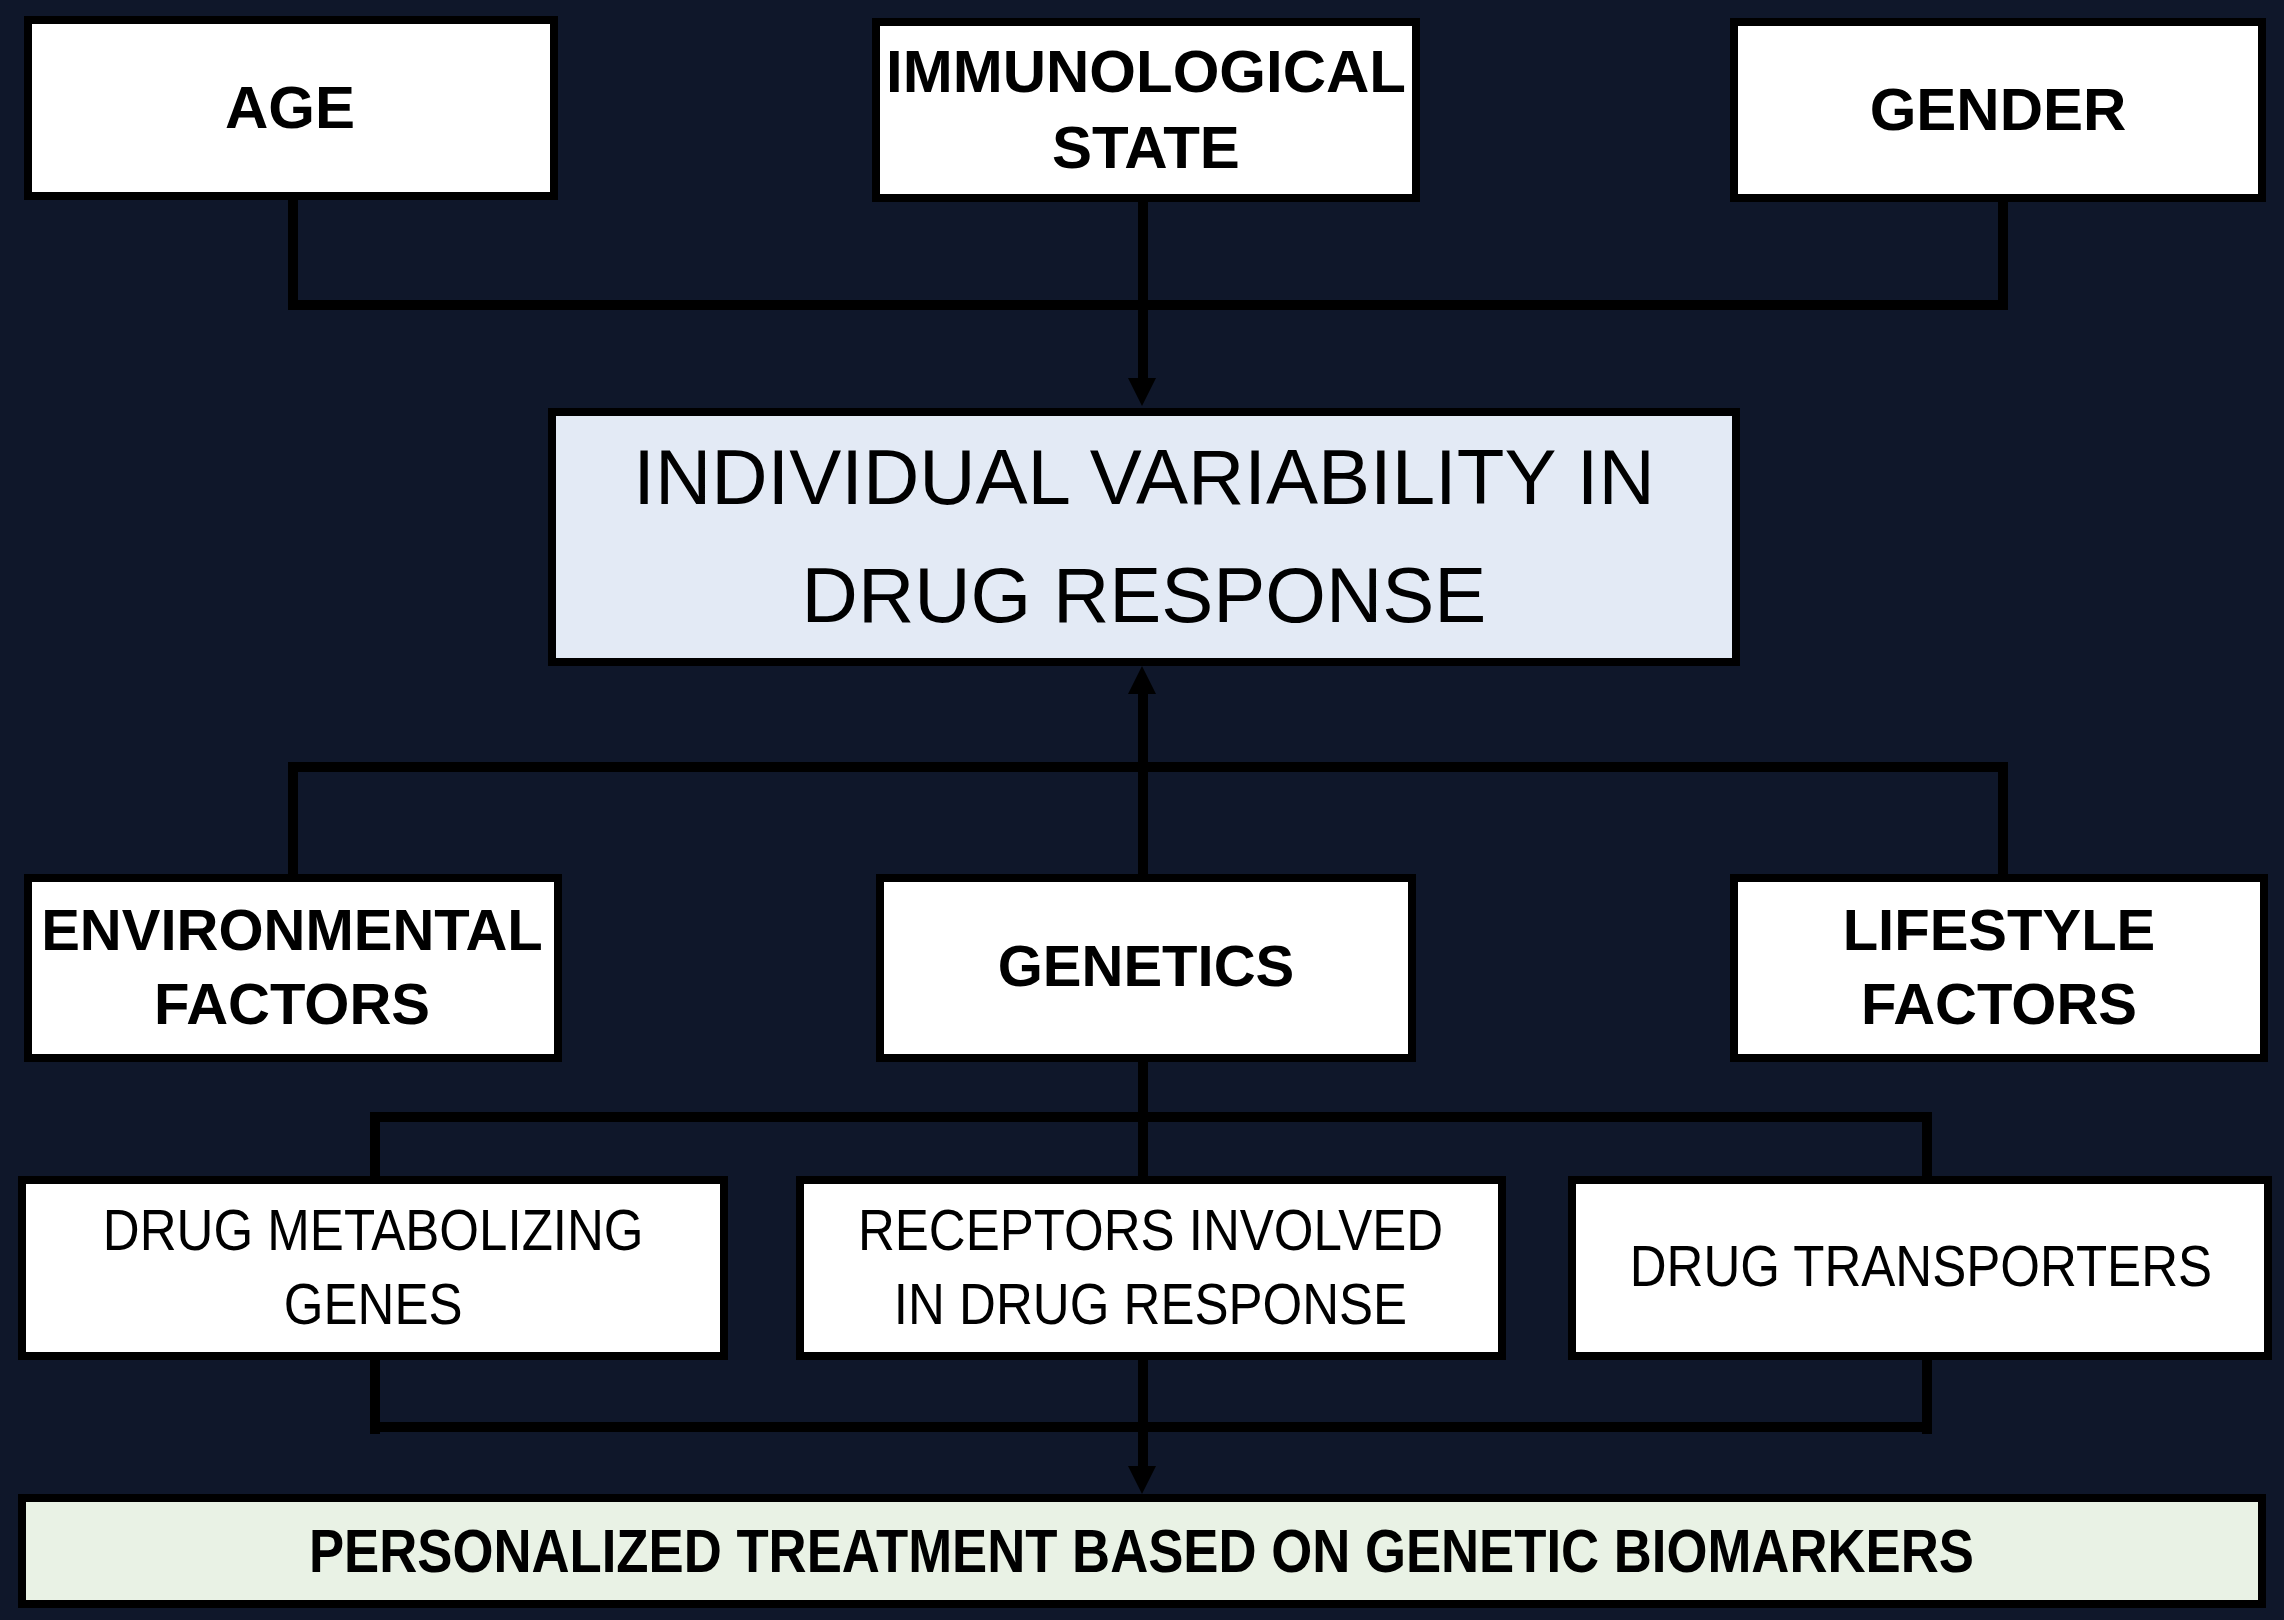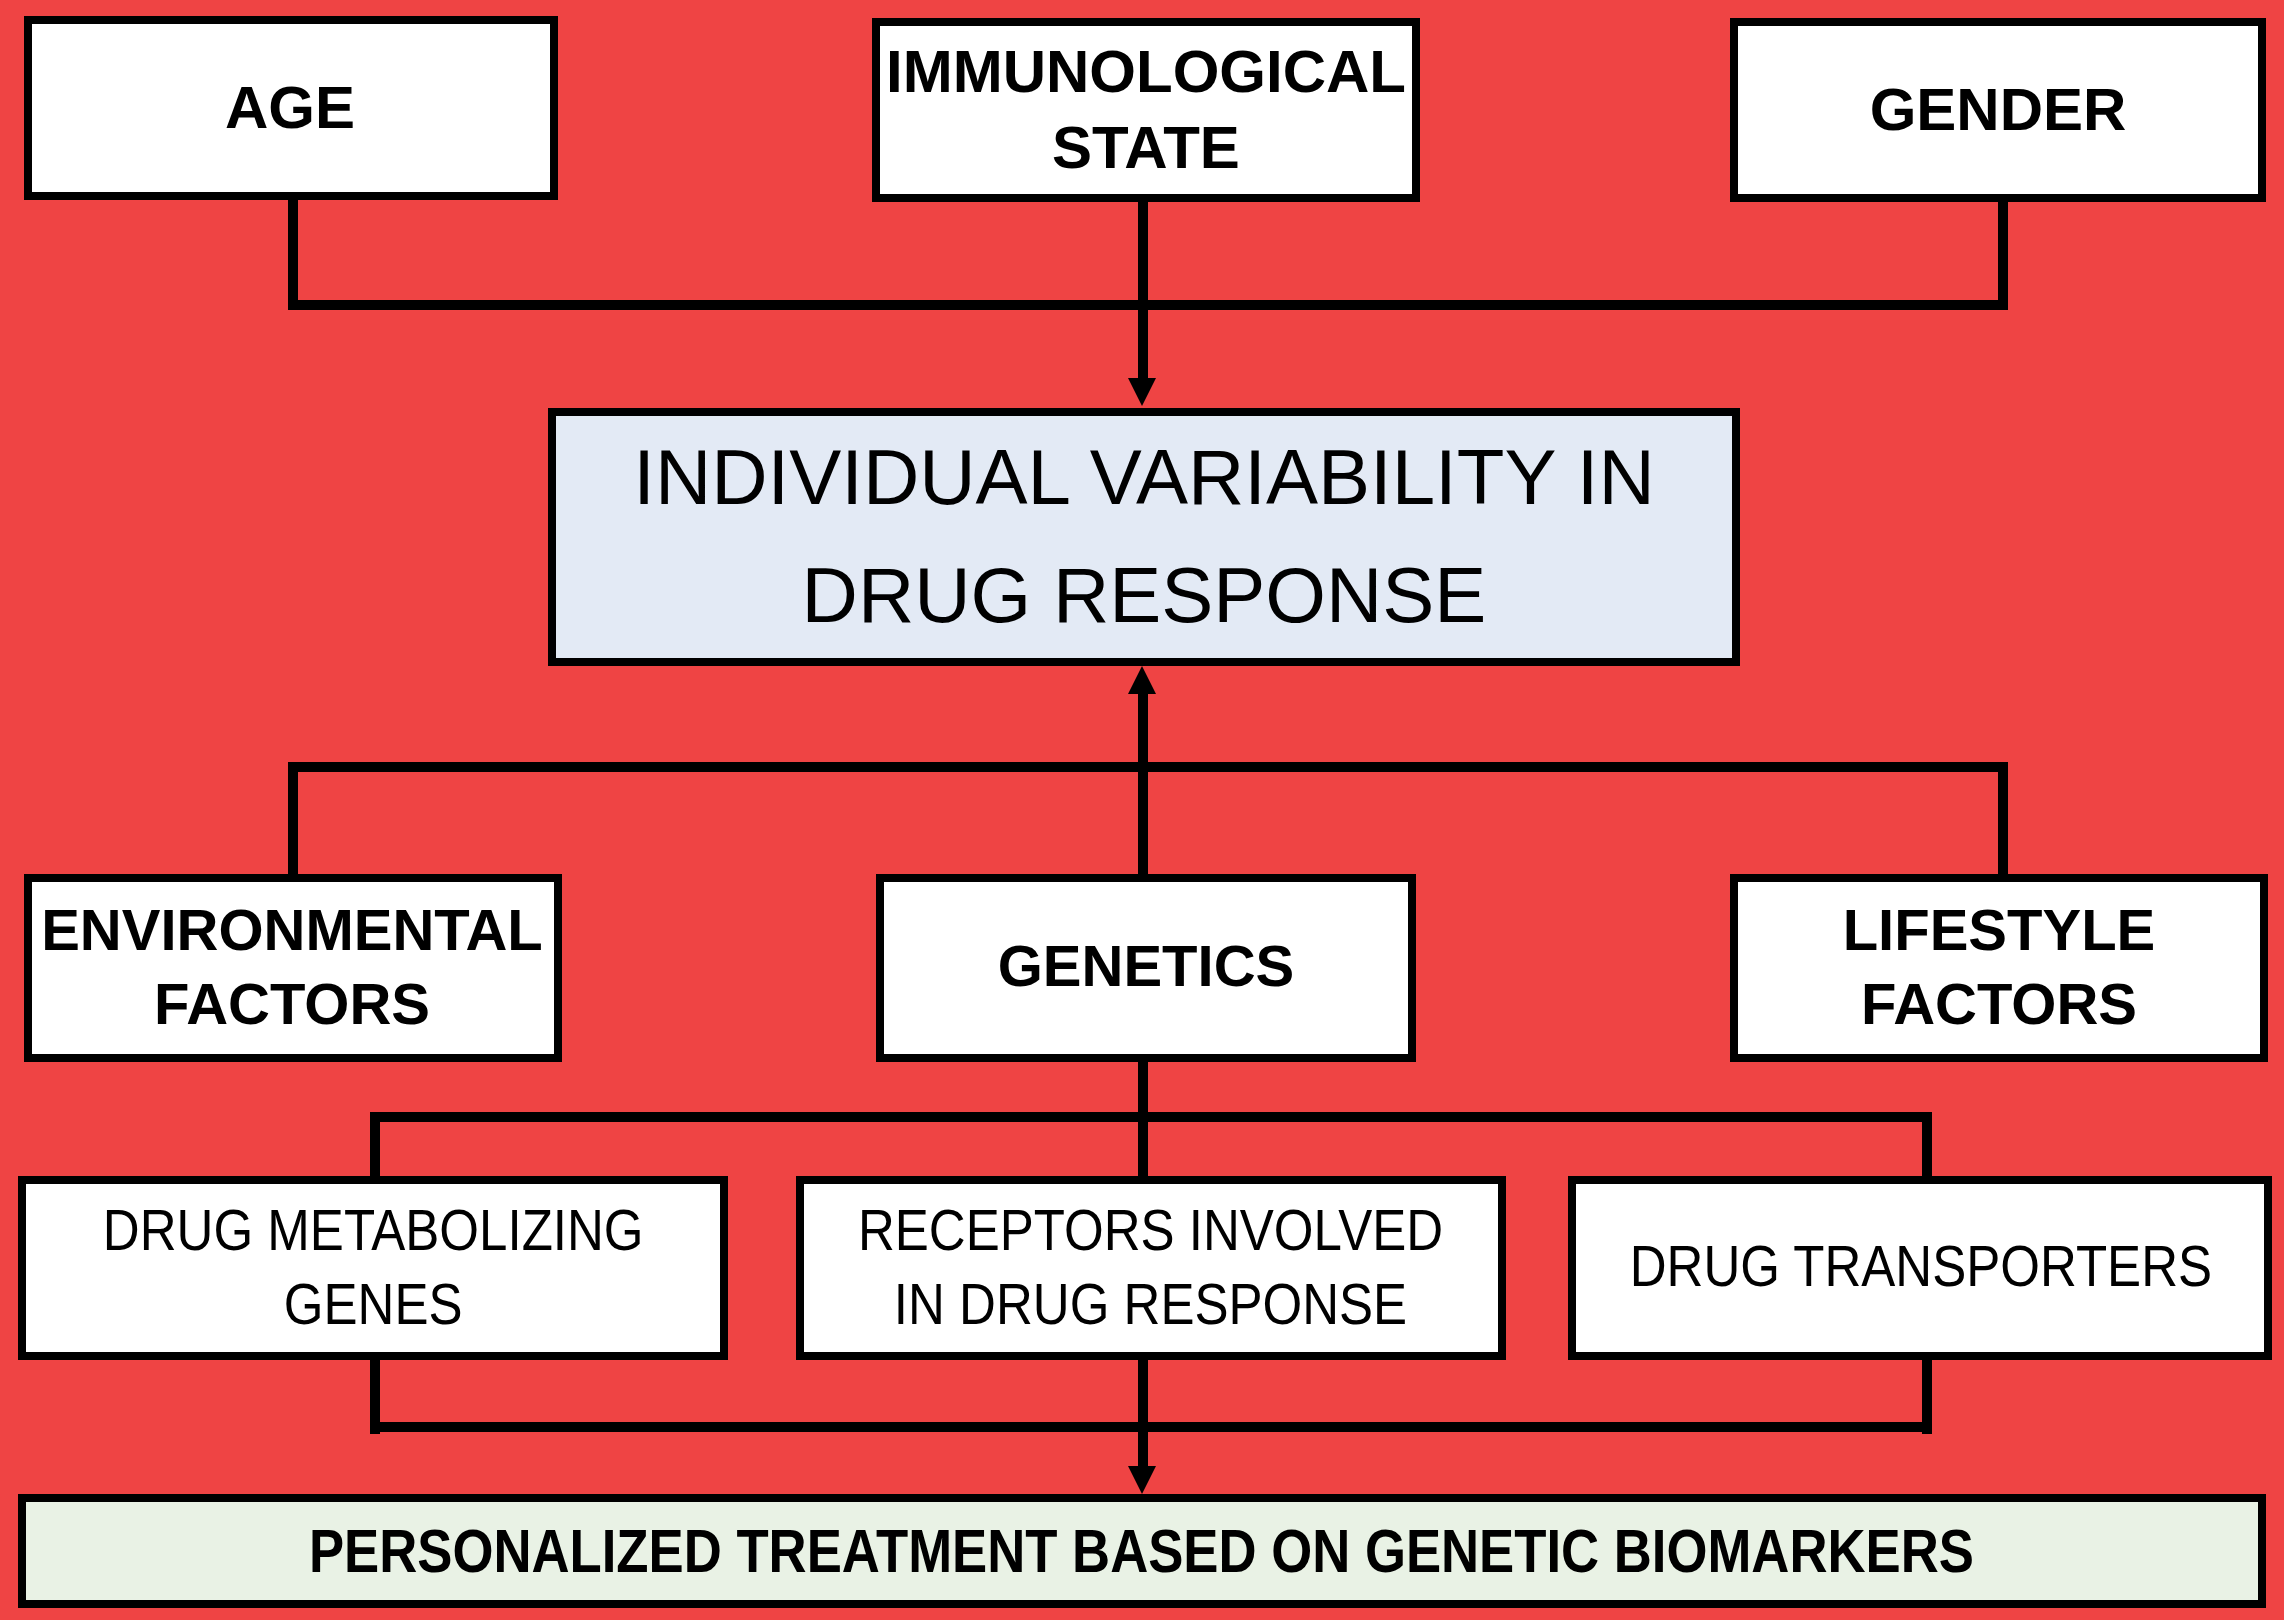--- a/index.html
+++ b/index.html
@@ -1,20 +1,20 @@
 <!DOCTYPE html>
 <html style="font-size:9.6px"><head>
 <meta charset="utf-8">
 <style>
   html, body { margin: 0; padding: 0; background: #ffffff; }
   .stage {
     position: relative;
     width: 2284px;
     height: 1621px;
-    background: #ef4444;
+    background: #0f172a;
     overflow: hidden;
   }
   .canvas {
     position: absolute;
     left: 0; top: 0;
     width: 1142px;
     height: 810px;
     transform: scale(2);
     transform-origin: 0 0;
     font-family: "Liberation Sans", "DejaVu Sans", sans-serif;

